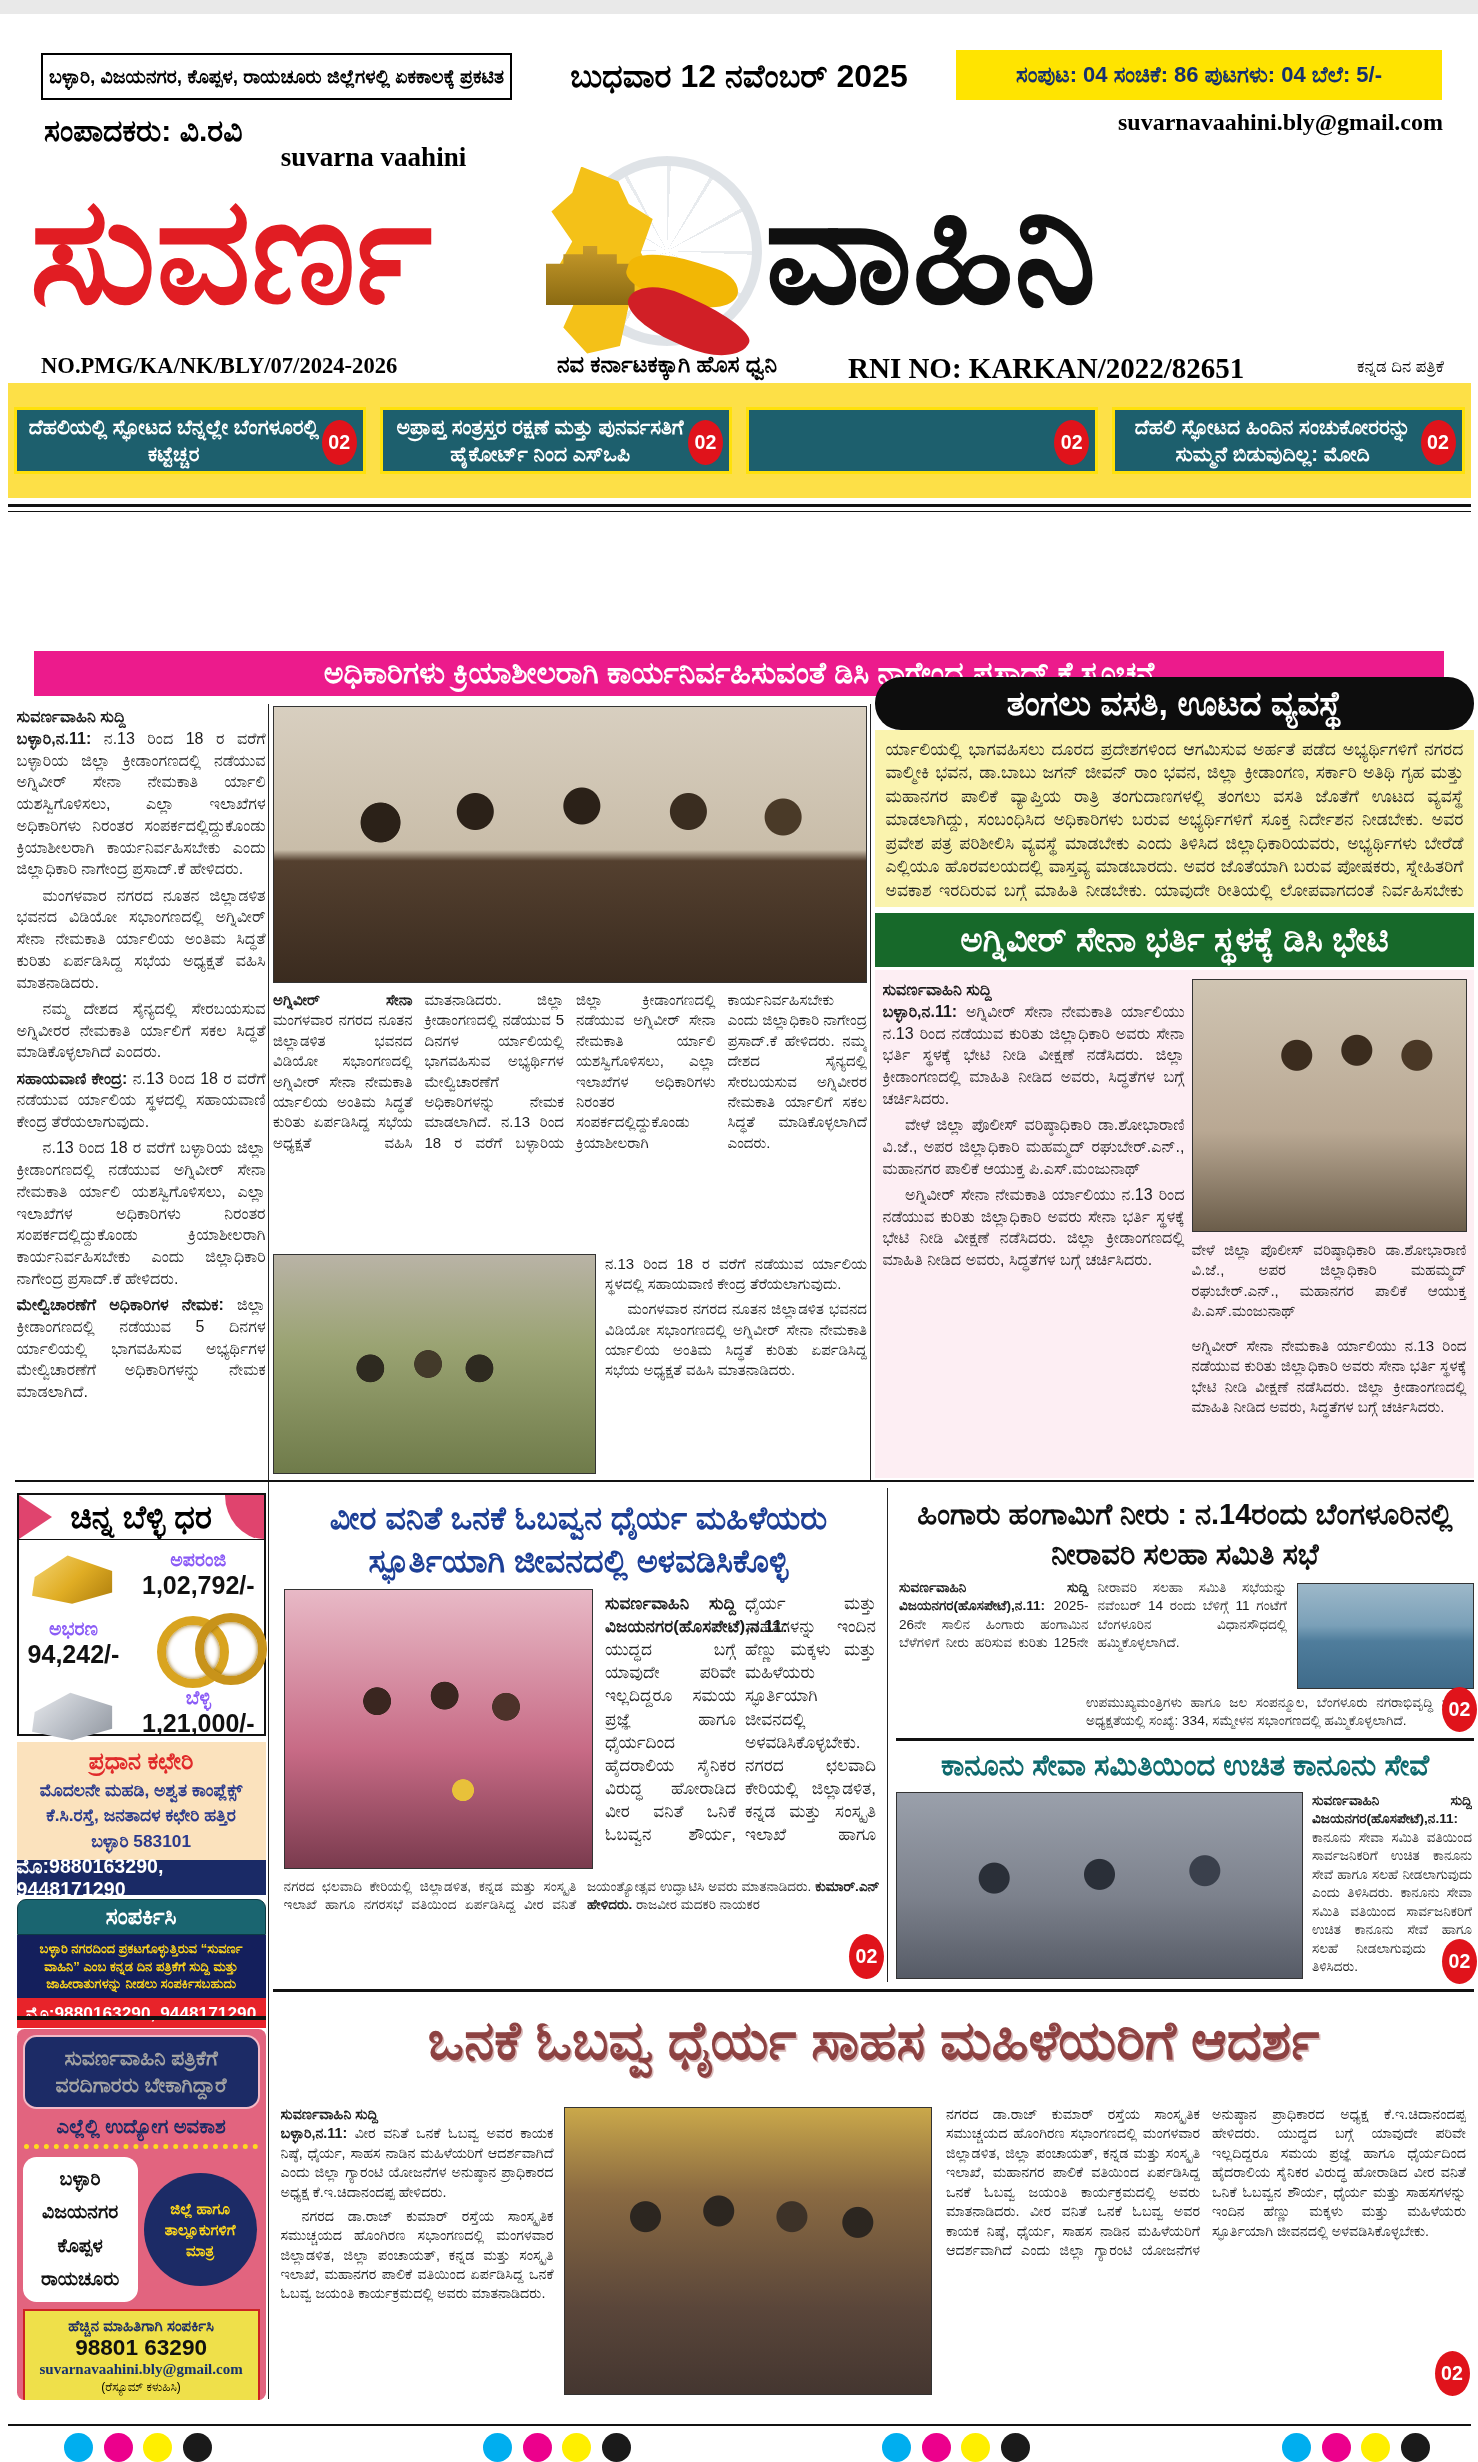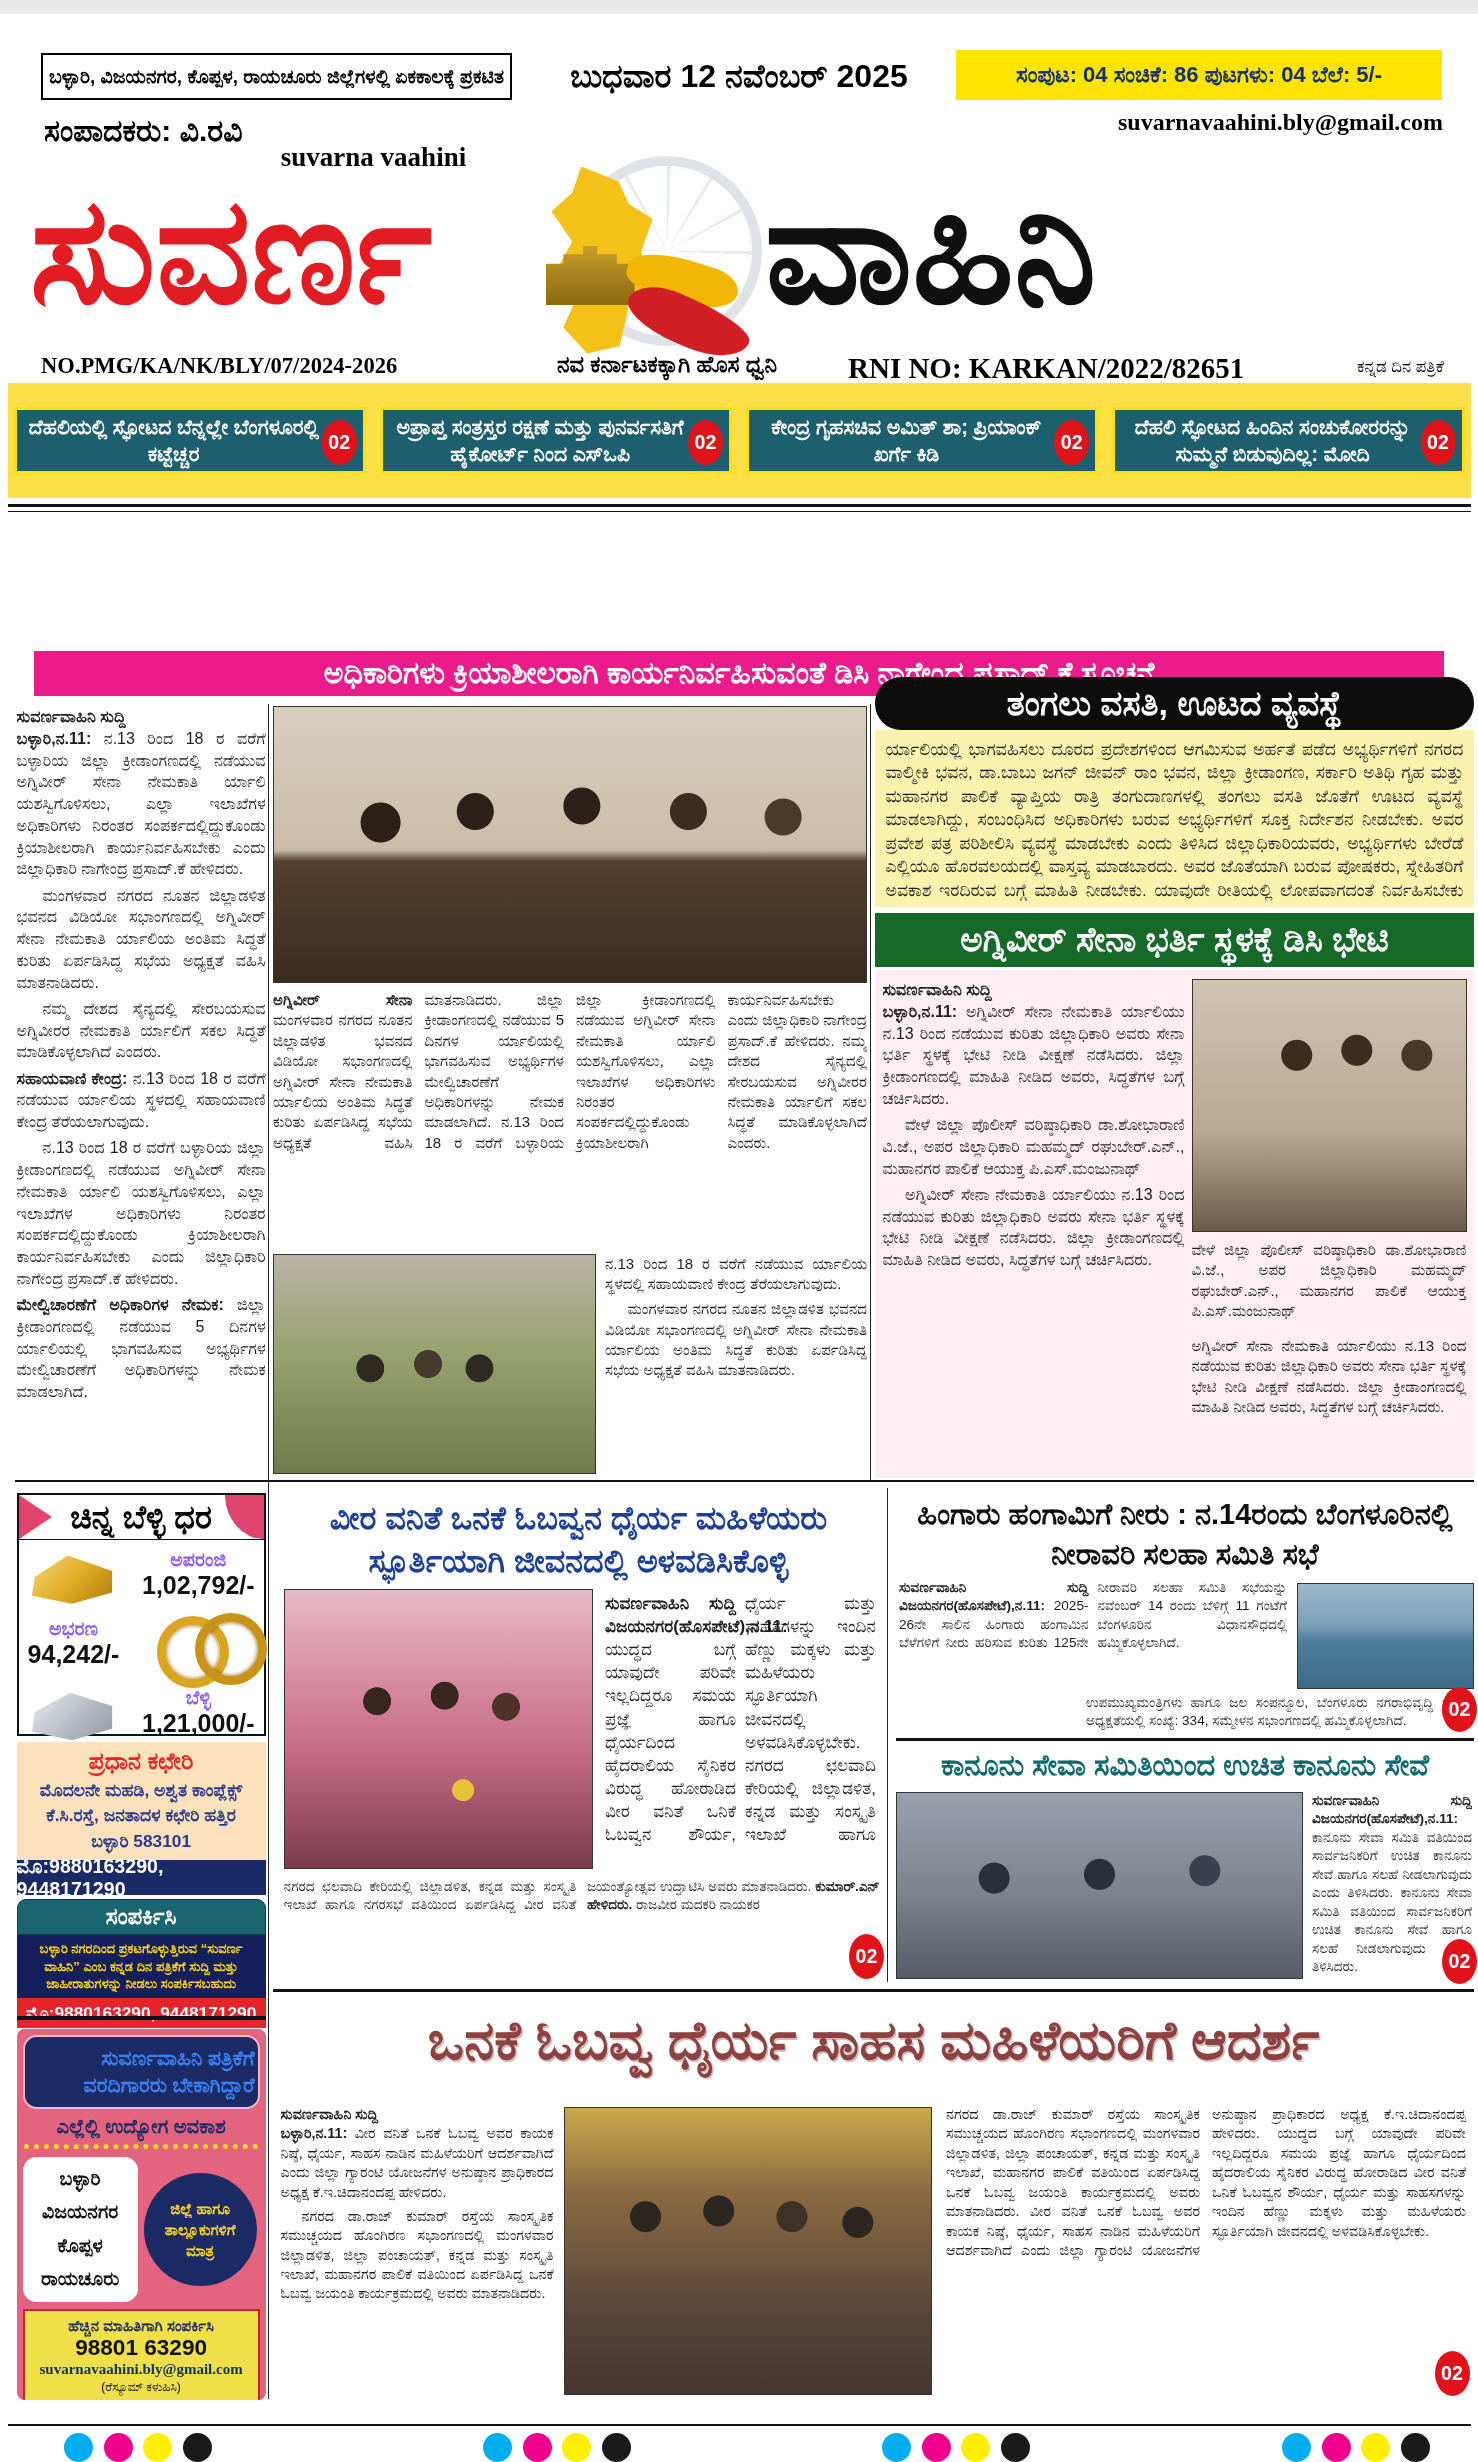--- a/index.html
+++ b/index.html
@@ -67,21 +67,21 @@
   .officebox { background:#fbe2bd; }
   .office-title { color:#e02a2a; font-weight:bold; font-size:23.4px; text-align:center; padding-top:6px; }
   .office-line { color:#2b3a8c; font-weight:bold; font-size:17.3px; text-align:center; margin-top:4.5px; }
   .navy-strip { background:#1a2a66; color:#fff; font-weight:bold; font-size:19.6px; display:flex; align-items:center; justify-content:center; }
   .contact-head { background:#1a6570; border:1.5px solid #0d3b44; border-radius:9px 9px 0 0; color:#fff; font-weight:bold; font-size:22.6px; display:flex; align-items:center; justify-content:center; }
   .contact-body { background:#141f5c; color:#ffd61f; font-weight:bold; font-size:13px; text-align:center; padding:5.3px 6px; line-height:1.35; }
   .red-strip { background:#e8232a; color:#fff; font-weight:bold; font-size:17.3px; display:flex; align-items:center; justify-content:center; }
 
   
   .recruit { background:#e2647f; border-radius:7.5px; padding:6px; }
-  .rec-title { background:#1c2b66; border:2.3px solid #f3b9c6; border-radius:13.6px; color:#3b82f6; font-weight:bold; font-size:20.4px; text-align:right; line-height:1.35; padding:7.5px 3px; }
+  .rec-title { background:#1c2b66; border:2.3px solid #f3b9c6; border-radius:13.6px; color:#a3a3a3; font-weight:bold; font-size:20.4px; text-align:center; line-height:1.35; padding:7.5px 3px; }
   .rec-sub { color:#1c2b66; font-weight:bold; font-size:19.6px; text-align:center; margin-top:6px; }
   .rec-dots { border-bottom:5.3px dotted #ffd91e; margin:6px 1.5px 7.5px; }
   .rec-row { display:flex; gap:6px; align-items:center; }
   .rec-white { background:#fff; border-radius:13.6px; width:115px; height:145px; display:flex; flex-direction:column; justify-content:space-around; font-weight:bold; font-size:19px; color:#111; text-align:center; padding:6px 1.5px; }
   .rec-circle { background:#1c2b66; border-radius:50%; width:113px; height:113px; color:#ffd91e; font-weight:bold; font-size:15px; display:flex; align-items:center; justify-content:center; text-align:center; line-height:1.4; padding:6px; }
   .rec-contact { background:#efe04a; border:2.3px solid #cc2222; margin-top:7.5px; text-align:center; padding:6px 1.5px; }
   .rec-info { color:#1c2b66; font-weight:bold; font-size:15px; }
   .rec-phone { color:#111; font-weight:bold; font-size:22.6px; }
   .rec-mail { color:#15306e; font-weight:bold; font-size:15px; font-family:"Liberation Serif", serif; }
   .rec-note { font-size:12px; margin-top:1.5px; }
@@ -121,21 +121,20 @@
   <div class="abs teaser-strip" style="left:7.5px;top:369px;width:1463px;height:115px">
     <div class="teaser">
       <span>ದೆಹಲಿಯಲ್ಲಿ ಸ್ಫೋಟದ ಬೆನ್ನಲ್ಲೇ ಬೆಂಗಳೂರಲ್ಲಿ ಕಟ್ಟೆಚ್ಚರ</span>
       <span class="badge">02</span>
     </div>
     <div class="teaser">
       <span>ಅಪ್ರಾಪ್ತ ಸಂತ್ರಸ್ತರ ರಕ್ಷಣೆ ಮತ್ತು ಪುನರ್ವಸತಿಗೆ ಹೈಕೋರ್ಟ್ ನಿಂದ ಎಸ್ಒಪಿ</span>
       <span class="badge">02</span>
     </div>
     <div class="teaser">
-      <span>ಕೇಂದ್ರ ಗೃಹಸಚಿವ ಅಮಿತ್ ಶಾ; ಪ್ರಿಯಾಂಕ್ ಖರ್ಗೆ ಕಿಡಿ</span>
       <span class="badge">02</span>
     </div>
     <div class="teaser">
       <span>ದೆಹಲಿ ಸ್ಫೋಟದ ಹಿಂದಿನ ಸಂಚುಕೋರರನ್ನು ಸುಮ್ಮನೆ ಬಿಡುವುದಿಲ್ಲ: ಮೋದಿ</span>
       <span class="badge">02</span>
     </div>
   </div>
   <div class="abs rule2" style="left:7.5px;top:490px;width:1463px"></div>
 
   <div class="abs subhead-strip" style="left:34px;top:637px;width:1410px;height:45px">

